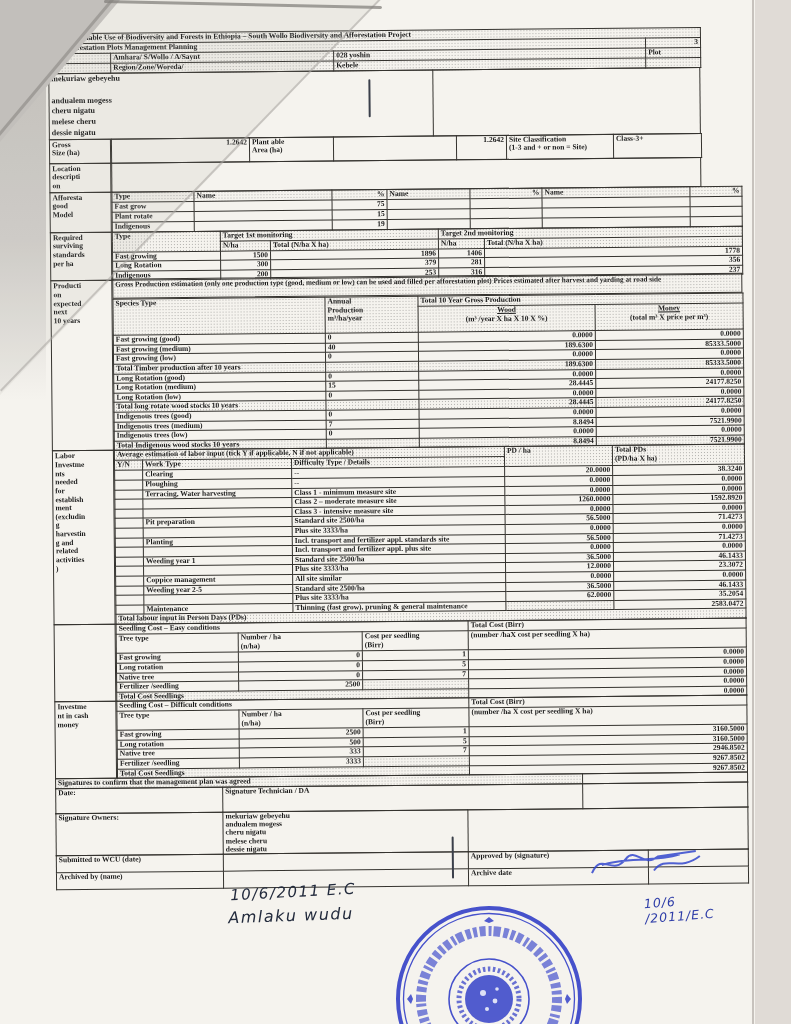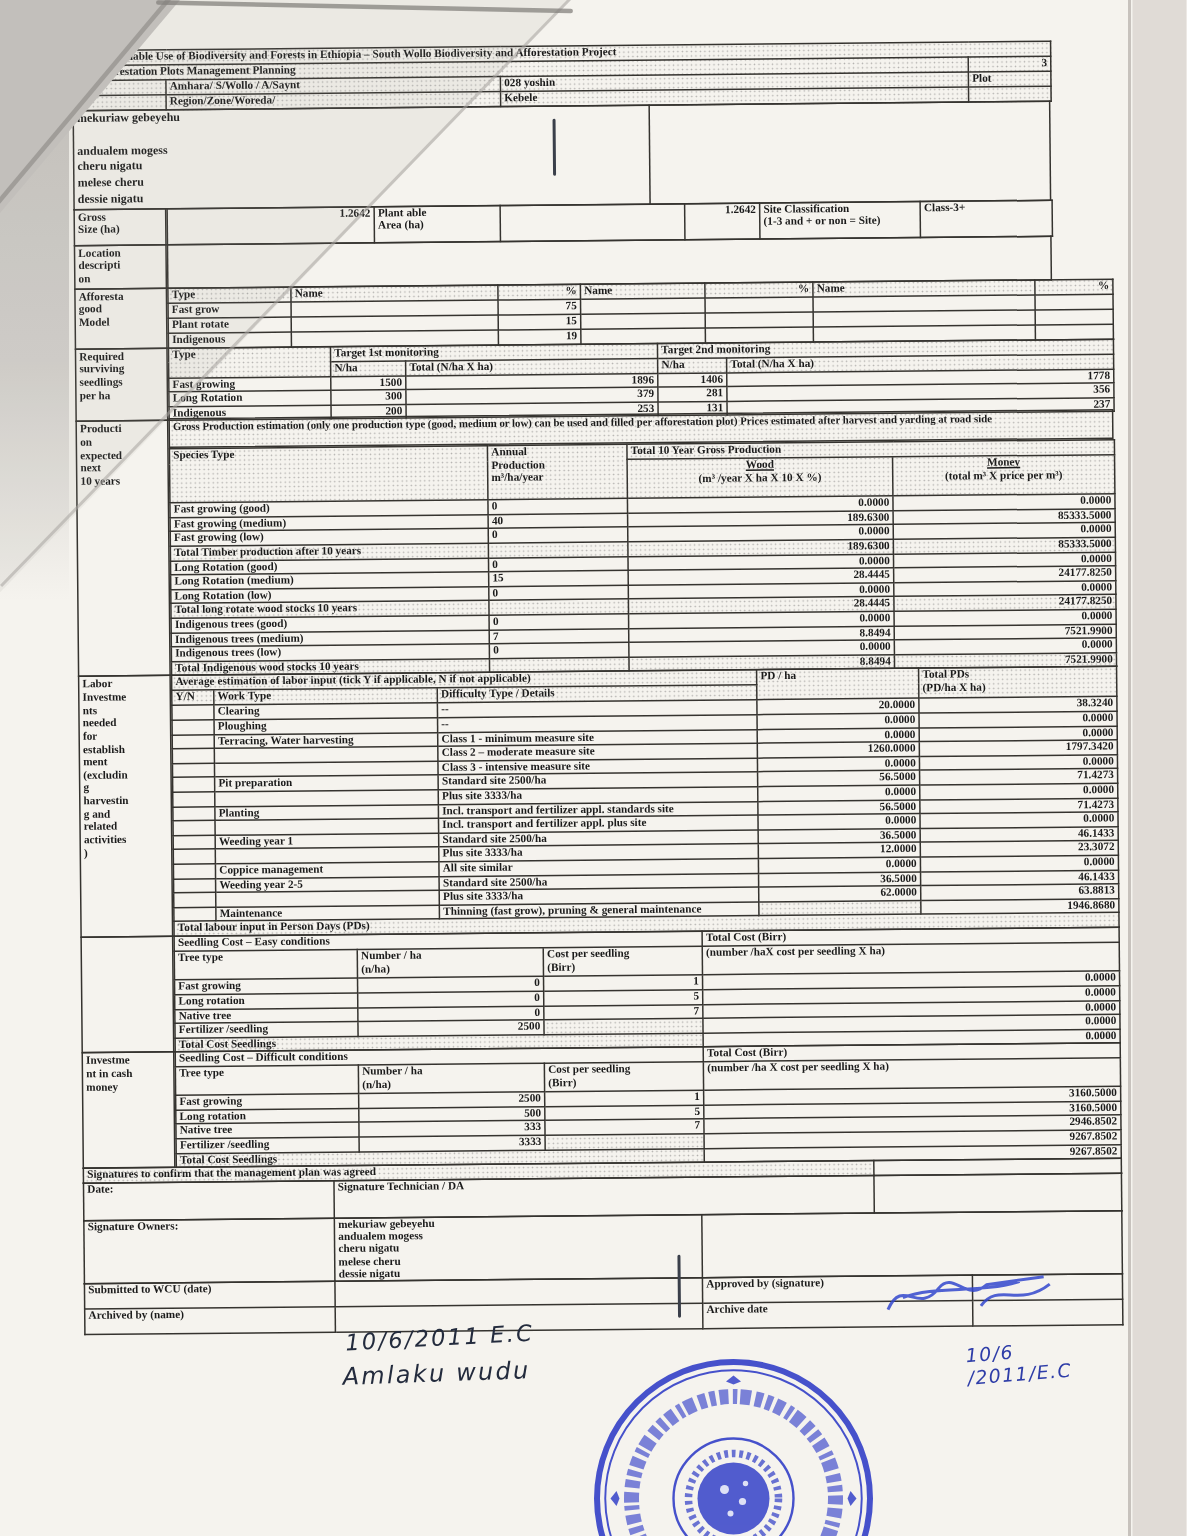--- a/index.html
+++ b/index.html
@@ -237,21 +237,21 @@
                   <td></td>
                 </tr>
               </tbody>
           </table>
         </div>
       </div>
 
       <div class="section">
         <div class="leftlab">Required
 surviving
-seedlings
+standards
 per ha</div>
         <div class="sectbody">
           <table class="t-mon">
             <colgroup>
                 <col style="width:108px">
                 <col style="width:50px">
                 <col style="width:168px">
                 <col style="width:46px">
                 <col style="width:258px">
               </colgroup>
@@ -280,21 +280,21 @@
                   <td>Long Rotation</td>
                   <td>300</td>
                   <td>379</td>
                   <td>281</td>
                   <td>356</td>
                 </tr>
                 <tr>
                   <td>Indigenous</td>
                   <td>200</td>
                   <td>253</td>
-                  <td>131</td>
+                  <td>316</td>
                   <td>237</td>
                 </tr>
               </tbody>
           </table>
         </div>
       </div>
 
       <div class="section">
         <div class="leftlab">Producti
 on
@@ -458,21 +458,21 @@
                   <td>Terracing, Water harvesting</td>
                   <td>Class 1 - minimum measure site</td>
                   <td>0.0000</td>
                   <td>0.0000</td>
                 </tr>
                 <tr>
                   <td></td>
                   <td></td>
                   <td>Class 2 – moderate measure site</td>
                   <td>1260.0000</td>
-                  <td>1797.3420</td>
+                  <td>1592.8920</td>
                 </tr>
                 <tr>
                   <td></td>
                   <td></td>
                   <td>Class 3 - intensive measure site</td>
                   <td>0.0000</td>
                   <td>0.0000</td>
                 </tr>
                 <tr>
                   <td></td>
@@ -528,28 +528,28 @@
                   <td>Weeding year 2-5</td>
                   <td>Standard site 2500/ha</td>
                   <td>36.5000</td>
                   <td>46.1433</td>
                 </tr>
                 <tr>
                   <td></td>
                   <td></td>
                   <td>Plus site 3333/ha</td>
                   <td>62.0000</td>
-                  <td>63.8813</td>
+                  <td>35.2054</td>
                 </tr>
                 <tr>
                   <td></td>
                   <td>Maintenance</td>
                   <td>Thinning (fast grow), pruning &amp; general maintenance</td>
                   <td></td>
-                  <td>1946.8680</td>
+                  <td>2583.0472</td>
                 </tr>
               </tbody>
             <tfoot>
               <tr>
                 <td colspan="5" class="stip">Total labour input in Person Days (PDs)</td>
               </tr>
             </tfoot>
           </table>
         </div>
       </div>

